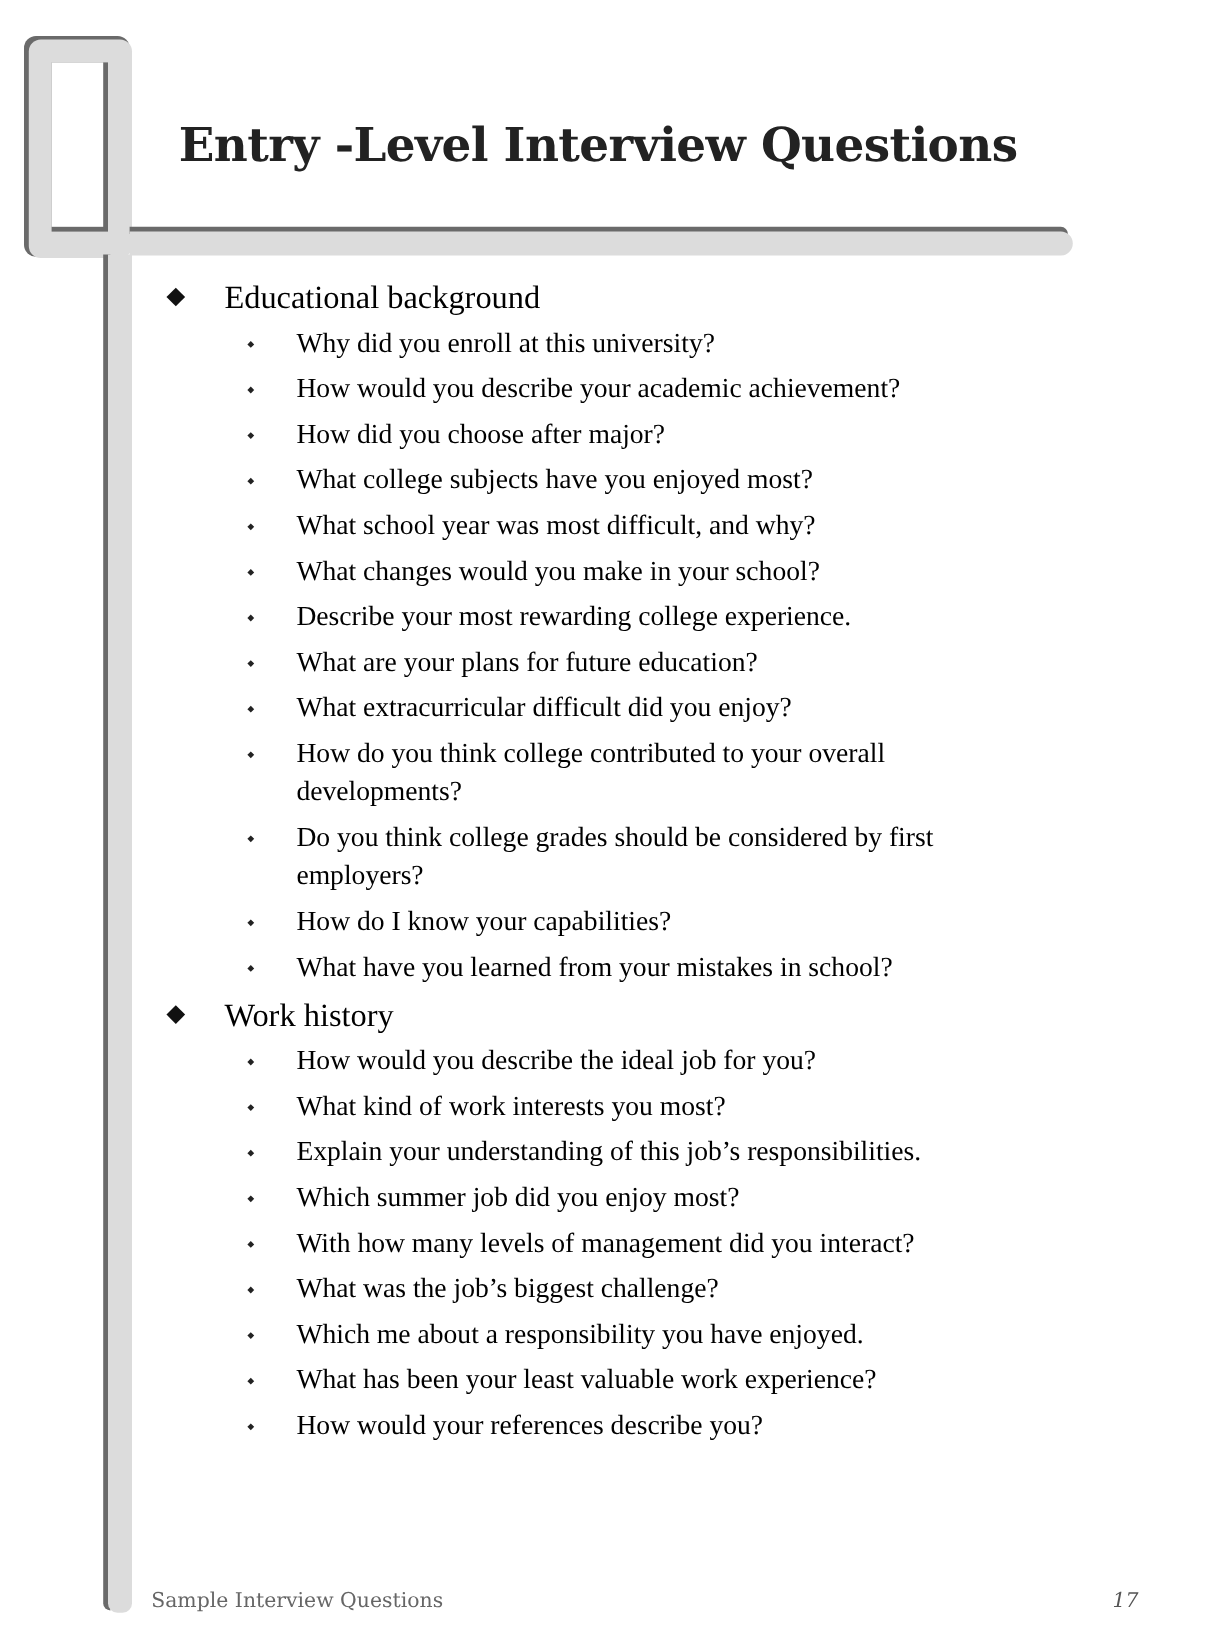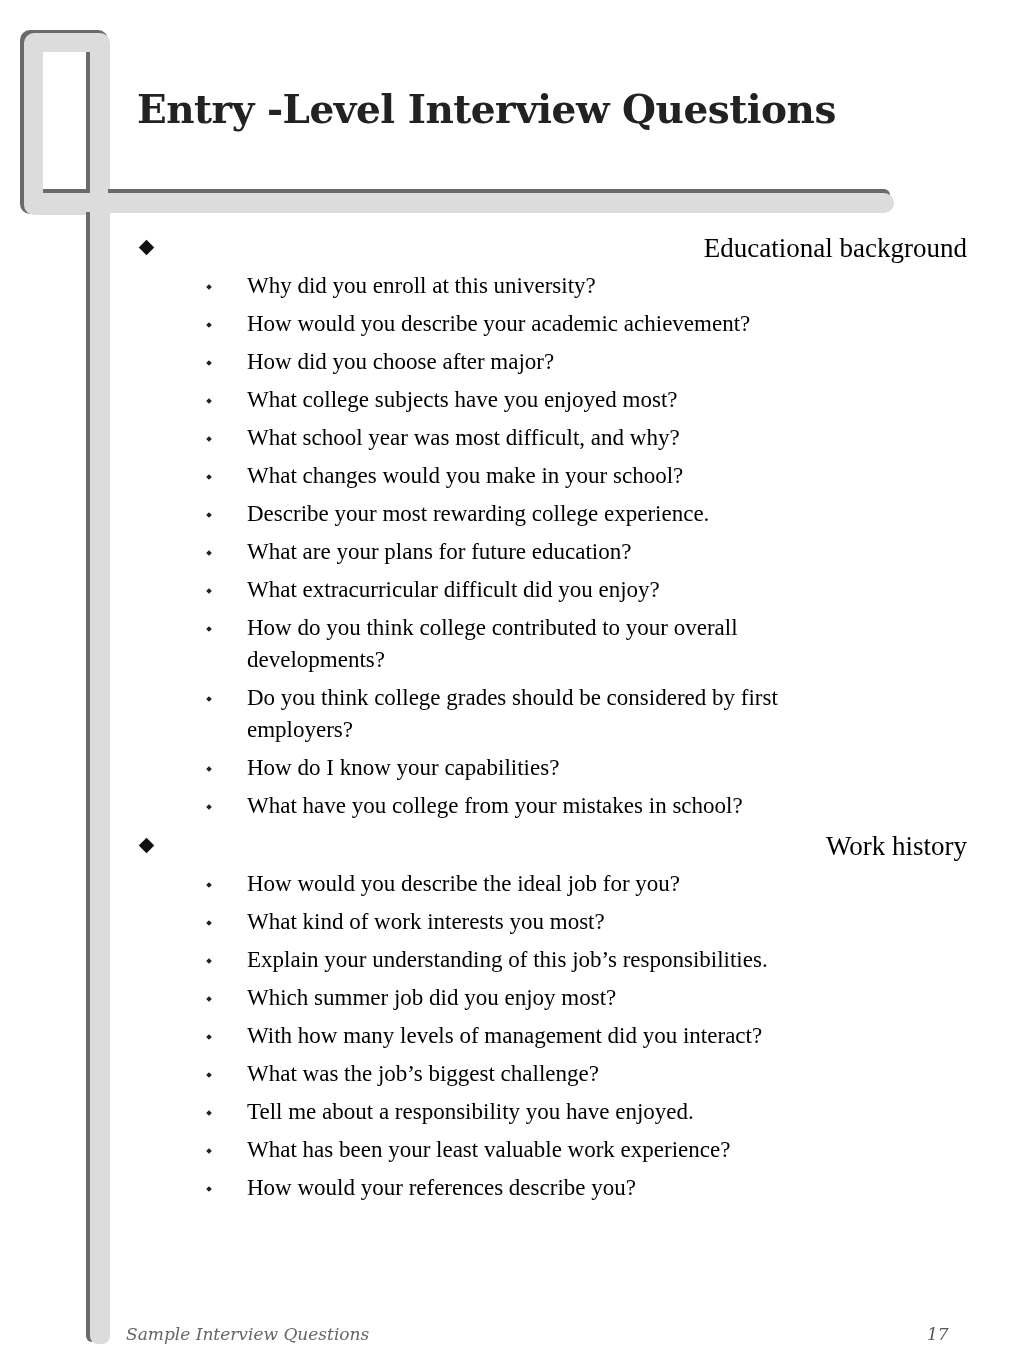--- a/index.html
+++ b/index.html
@@ -53,21 +53,21 @@
     .hbar {
       left: 108px; top: 193px; width: 786px; height: 20px;
       background: #dcdcdc;
       border-radius: 0 10px 10px 0;
     }
     
     .title {
       position: absolute;
       left: 137px;
       top: 86px;
-      margin: 0;
+      margin: 12px;
       font-family: "DejaVu Serif", "Liberation Serif", serif;
       font-weight: bold;
       font-size: 39px;
       letter-spacing: -0.5px;
       color: #222;
       white-space: nowrap;
     }
     
     .content {
       position: absolute;
@@ -76,21 +76,20 @@
       width: 830px;
     }
     .section { margin: 0; padding: 0; list-style: none; }
     .section-head {
       position: relative;
       padding-left: 50px;
       font-size: 27px;
       line-height: 36px;
       height: 36px;
       margin-bottom: 4px;
-      text-align: right;
     }
     .section-head .bullet {
       position: absolute;
       left: 2px;
       top: 10px;
       width: 14px;
       height: 14px;
     }
     .section-head .bullet::before {
       content: "";
@@ -123,21 +122,20 @@
       width: 4px; height: 4px;
       background: #222;
       transform: rotate(45deg);
     }
     .section + .section { margin-top: 0; }
     
     .footer-title {
       position: absolute;
       left: 126px;
       top: 1324px;
-      font-style: italic;
       font-size: 17px;
       color: #666;
       font-family: "DejaVu Serif", "Liberation Serif", serif;
     }
     .page-number {
       position: absolute;
       left: 927px;
       top: 1324px;
       font-style: italic;
       font-size: 17px;
@@ -171,37 +169,37 @@
       <li class="item"><span class="sub-bullet"></span><span>How did you choose after major?</span></li>
       <li class="item"><span class="sub-bullet"></span><span>What college subjects have you enjoyed most?</span></li>
       <li class="item"><span class="sub-bullet"></span><span>What school year was most difficult, and why?</span></li>
       <li class="item"><span class="sub-bullet"></span><span>What changes would you make in your school?</span></li>
       <li class="item"><span class="sub-bullet"></span><span>Describe your most rewarding college experience.</span></li>
       <li class="item"><span class="sub-bullet"></span><span>What are your plans for future education?</span></li>
       <li class="item"><span class="sub-bullet"></span><span>What extracurricular difficult did you enjoy?</span></li>
       <li class="item"><span class="sub-bullet"></span><span>How do you think college contributed to your overall developments?</span></li>
       <li class="item"><span class="sub-bullet"></span><span>Do you think college grades should be considered by first employers?</span></li>
       <li class="item"><span class="sub-bullet"></span><span>How do I know your capabilities?</span></li>
-      <li class="item"><span class="sub-bullet"></span><span>What have you college from your mistakes in school?</span></li>
+      <li class="item"><span class="sub-bullet"></span><span>What have you learned from your mistakes in school?</span></li>
     </ul>
   </div>
 
   <div class="section">
     <div class="section-head">
       <span class="bullet"></span>
       <span>Work history</span>
     </div>
     <ul class="items">
       <li class="item"><span class="sub-bullet"></span><span>How would you describe the ideal job for you?</span></li>
       <li class="item"><span class="sub-bullet"></span><span>What kind of work interests you most?</span></li>
       <li class="item"><span class="sub-bullet"></span><span>Explain your understanding of this job’s responsibilities.</span></li>
       <li class="item"><span class="sub-bullet"></span><span>Which summer job did you enjoy most?</span></li>
       <li class="item"><span class="sub-bullet"></span><span>With how many levels of management did you interact?</span></li>
       <li class="item"><span class="sub-bullet"></span><span>What was the job’s biggest challenge?</span></li>
-      <li class="item"><span class="sub-bullet"></span><span>Tell me about a responsibility you have enjoyed.</span></li>
+      <li class="item"><span class="sub-bullet"></span><span>Which me about a responsibility you have enjoyed.</span></li>
       <li class="item"><span class="sub-bullet"></span><span>What has been your least valuable work experience?</span></li>
       <li class="item"><span class="sub-bullet"></span><span>How would your references describe you?</span></li>
     </ul>
   </div>
 </div>
 
 <div class="footer-title">Sample Interview Questions</div>
 <div class="page-number">17</div>
 
 </body></html>

